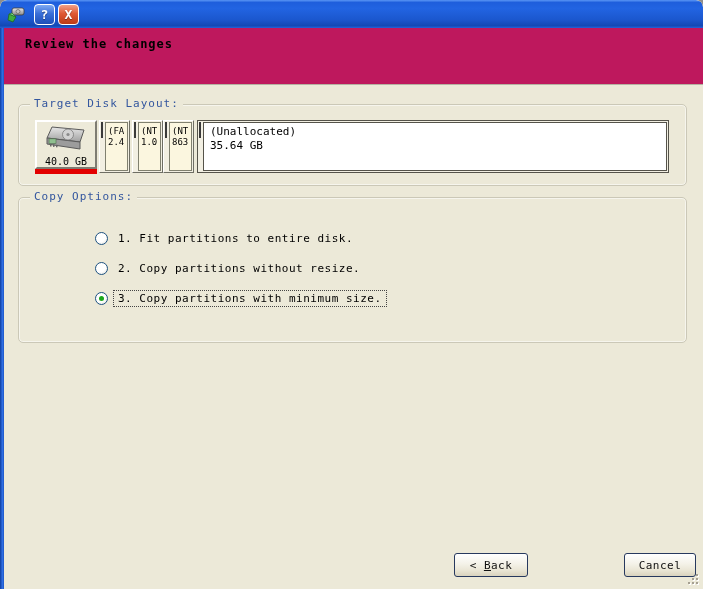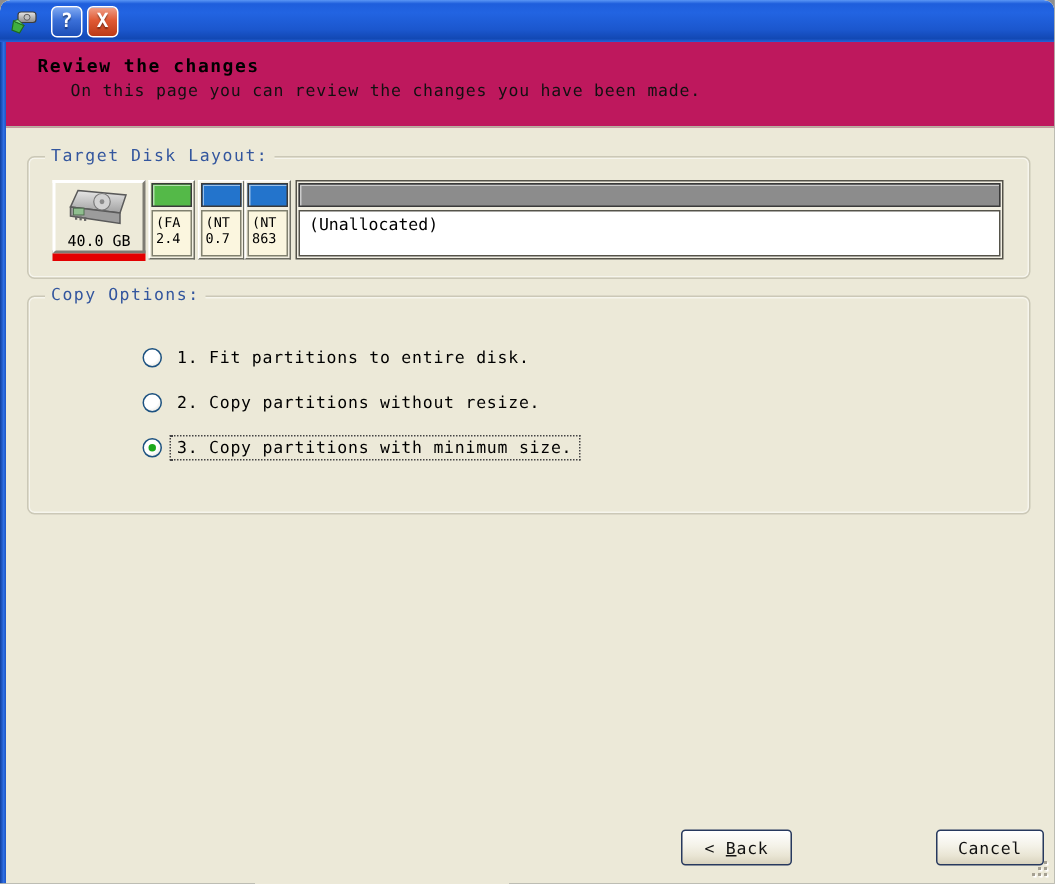--- a/index.html
+++ b/index.html
@@ -70,21 +70,21 @@
     border:2px solid; border-color:#FFFFFF #7E7C73 #7E7C73 #FFFFFF;
     display:flex; flex-direction:column; align-items:center; justify-content:flex-end;
   }
   .disk-box svg { margin-bottom:0px; }
   .disk-size { font-size:10px; color:#000; line-height:11px; letter-spacing:0px; }
   .red-bar { width:62px; height:5px; margin-top:0px; }
 
   
   .part-block {
     position:absolute; top:15px; height:53px; padding:1px;
-    background:#F2EFE2; display:flex; flex-direction:column; gap:2px;
+    background:#F2EFE2; display:flex; flex-direction:row; gap:2px;
     border:1px solid; border-color:#FFFFFF #6E6E64 #6E6E64 #FFFFFF;
     cursor:pointer;
   }
   .part-block.unalloc { border-color:#55534A; }
   .p1 { left:80px;  width:31px; }
   .p2 { left:113px; width:31px; }
   .p3 { left:144px; width:31px; }
   .unalloc { left:178px; width:472px; }
   .part-bar {
     height:16px; border:1px solid #3A3A3A;
@@ -154,21 +154,20 @@
       </svg>
     </span>
     <button class="tb-btn help">?</button>
     <button class="tb-btn close">X</button>
   </div>
 
   <div class="leftedge"></div>
 
   <div class="header">
     <div class="h-title">Review the changes</div>
-    <div class="h-sub">On this page you can review the changes you have been made.</div>
   </div>
 
   <div class="content">
 
     <div class="groupbox gb-target">
       <span class="gb-label">Target Disk Layout:</span>
 
       <div class="disk-unit">
         <div class="disk-box">
           <span>
@@ -199,36 +198,37 @@
         <div class="part-text">
           <div>(FA</div>
           <div>2.4</div>
         </div>
       </div>
 
       <div class="part-block p2">
         <div class="part-bar" style="background: rgb(35, 116, 204);"></div>
         <div class="part-text">
           <div>(NT</div>
-          <div>0.7</div>
+          <div>1.0</div>
         </div>
       </div>
 
       <div class="part-block p3">
         <div class="part-bar" style="background: rgb(35, 116, 204);"></div>
         <div class="part-text">
           <div>(NT</div>
           <div>863</div>
         </div>
       </div>
 
       <div class="part-block unalloc">
         <div class="part-bar" style="background: rgb(140, 140, 140);"></div>
         <div class="part-text">
           <div>(Unallocated)</div>
+          <div>35.64 GB</div>
         </div>
       </div>
     </div>
 
     <div class="groupbox gb-options">
       <span class="gb-label">Copy Options:</span>
 
       <div class="radio-row r1">
         <span class="radio"></span>
         <span class="radio-label">1. Fit partitions to entire disk.</span>

